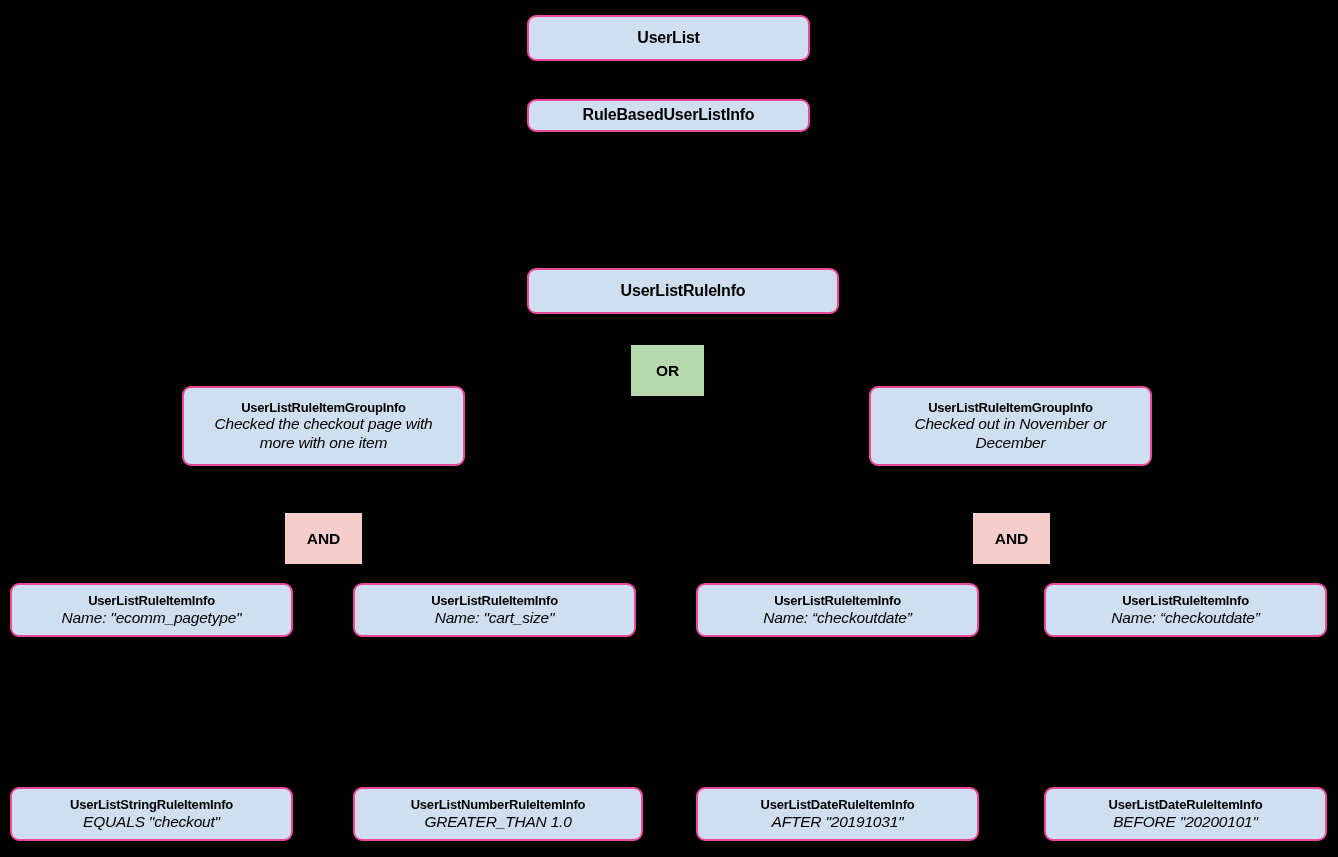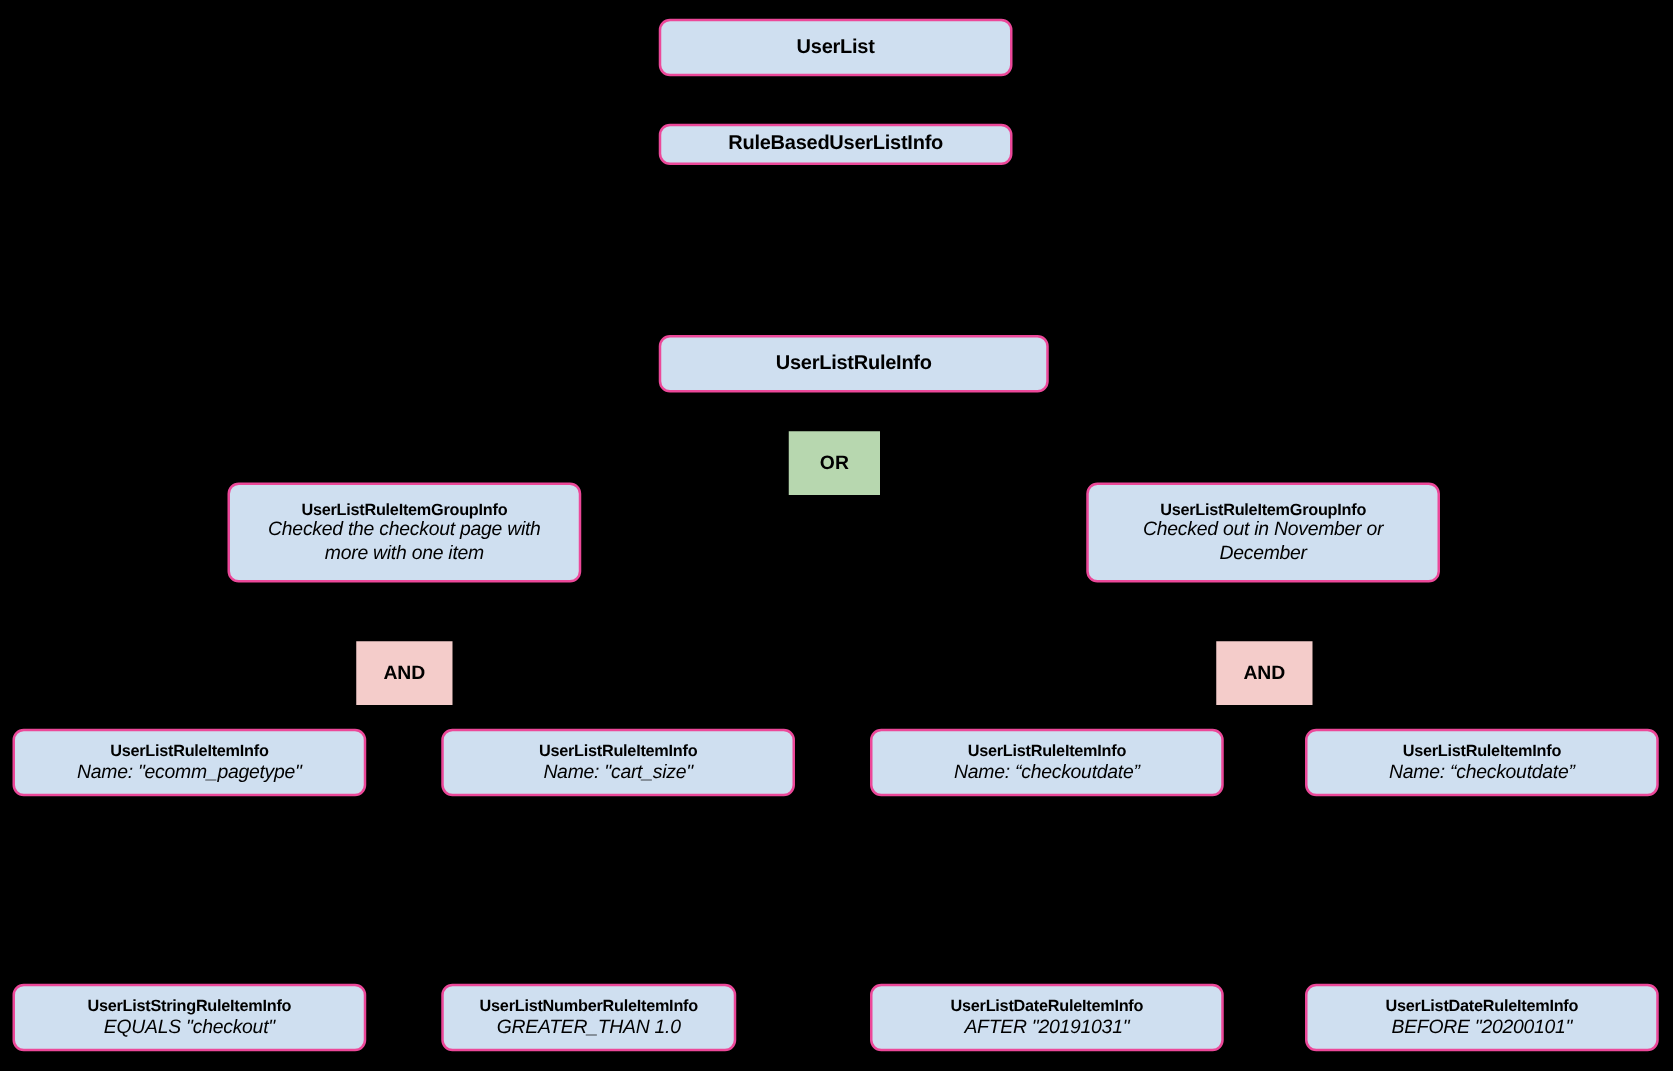--- a/index.html
+++ b/index.html
@@ -155,21 +155,21 @@
   <div class="node" style="left:1044px; top:583px; width:283px; height:54px;">
     <span class="title">UserListRuleItemInfo</span>
     <span class="subtitle">Name: “checkoutdate”</span>
   </div>
 
   <div class="node" style="left:10px; top:787px; width:283px; height:54px;">
     <span class="title">UserListStringRuleItemInfo</span>
     <span class="subtitle">EQUALS "checkout"</span>
   </div>
 
-  <div class="node" style="left:353px; top:787px; width:236px; height:54px;">
+  <div class="node" style="left:353px; top:787px; width:290px; height:54px;">
     <span class="title">UserListNumberRuleItemInfo</span>
     <span class="subtitle">GREATER_THAN 1.0</span>
   </div>
 
   <div class="node" style="left:696px; top:787px; width:283px; height:54px;">
     <span class="title">UserListDateRuleItemInfo</span>
     <span class="subtitle">AFTER "20191031"</span>
   </div>
 
   <div class="node" style="left:1044px; top:787px; width:283px; height:54px;">

